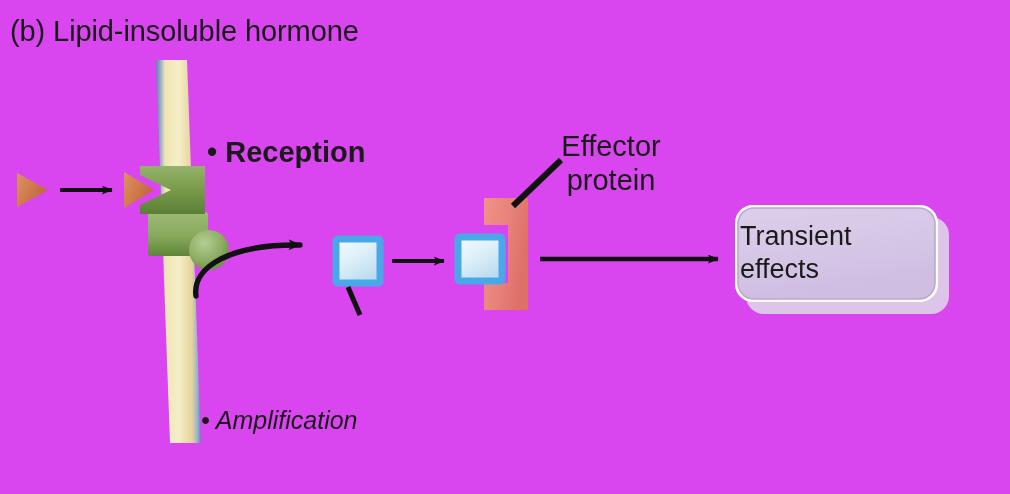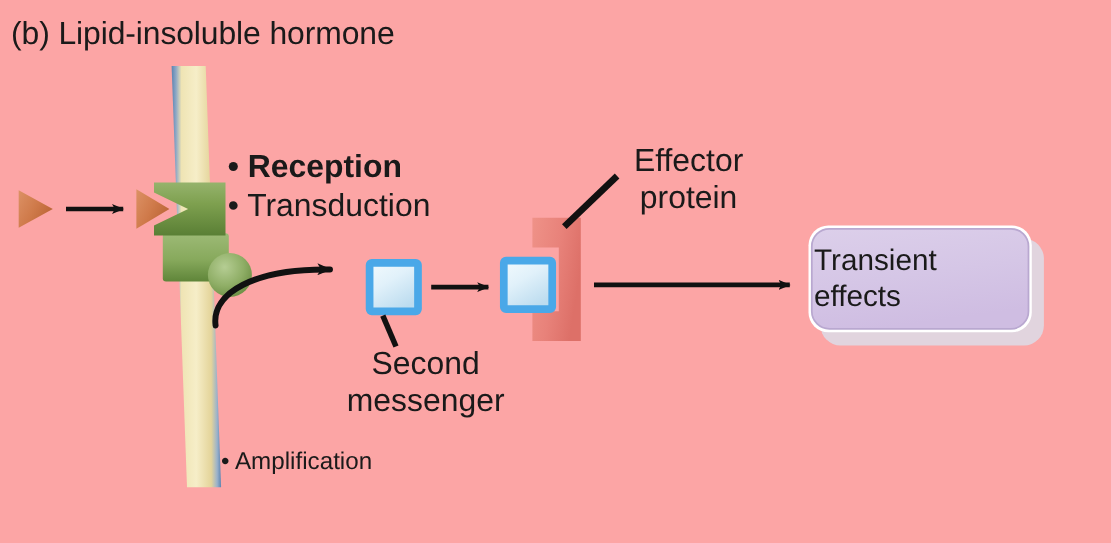--- a/index.html
+++ b/index.html
@@ -7,21 +7,21 @@
     padding: 0;
     background: #ffffff;
   }
   body {
     font-family: "Liberation Sans", sans-serif;
   }
   #figure {
     position: relative;
     width: 1010px;
     height: 494px;
-    background: #fca5a5;
+    background: #d946ef;
     overflow: hidden;
   }
   #figure svg.layer {
     position: absolute;
     left: 0;
     top: 0;
     width: 1010px;
     height: 494px;
   }
   .lbl {
@@ -44,31 +44,32 @@
     font-weight: bold;
   }
   #bullet-transduction {
     left: 207px;
     top: 170px;
     font-size: 29px;
   }
   #bullet-amplification {
     left: 201px;
     top: 406px;
-    font-size: 22px;
+    font-size: 25px;
+    font-style: italic;
   }
   #second-messenger-label {
     left: 302px;
     top: 314px;
     font-size: 29px;
     text-align: center;
     width: 170px;
   }
   #effector-label {
-    left: 563px;
+    left: 548px;
     top: 129px;
     font-size: 29px;
     text-align: center;
     width: 126px;
   }
   #transient-effects-label {
     left: 740px;
     top: 220px;
     width: 187px;
     font-size: 27px;
@@ -197,26 +198,23 @@
       <rect x="738" y="208" width="203" height="97" rx="18" fill="#dcdce8" opacity="0.85" transform="translate(8,9)"></rect>
       <rect x="735" y="205" width="203" height="97" rx="18" fill="#ffffff"></rect>
       <rect x="738" y="208" width="197" height="91" rx="16" fill="url(#purpGrad)" stroke="#b9a8d0" stroke-width="1.6"></rect>
     </g>
   </svg>
 
   <div class="lbl" id="panel-title">(b) Lipid-insoluble hormone</div>
 
   <div class="lbl" id="bullet-reception">• Reception</div>
 
-  <div class="lbl" id="bullet-transduction">• Transduction</div>
 
   <div class="lbl" id="bullet-amplification">• Amplification</div>
 
-  <div class="lbl" id="second-messenger-label">Second
-messenger</div>
 
   <div class="lbl" id="effector-label">Effector
 protein</div>
 
   <div class="lbl" id="transient-effects-label">Transient
 effects</div>
 
 </div>
 
 </body></html>

